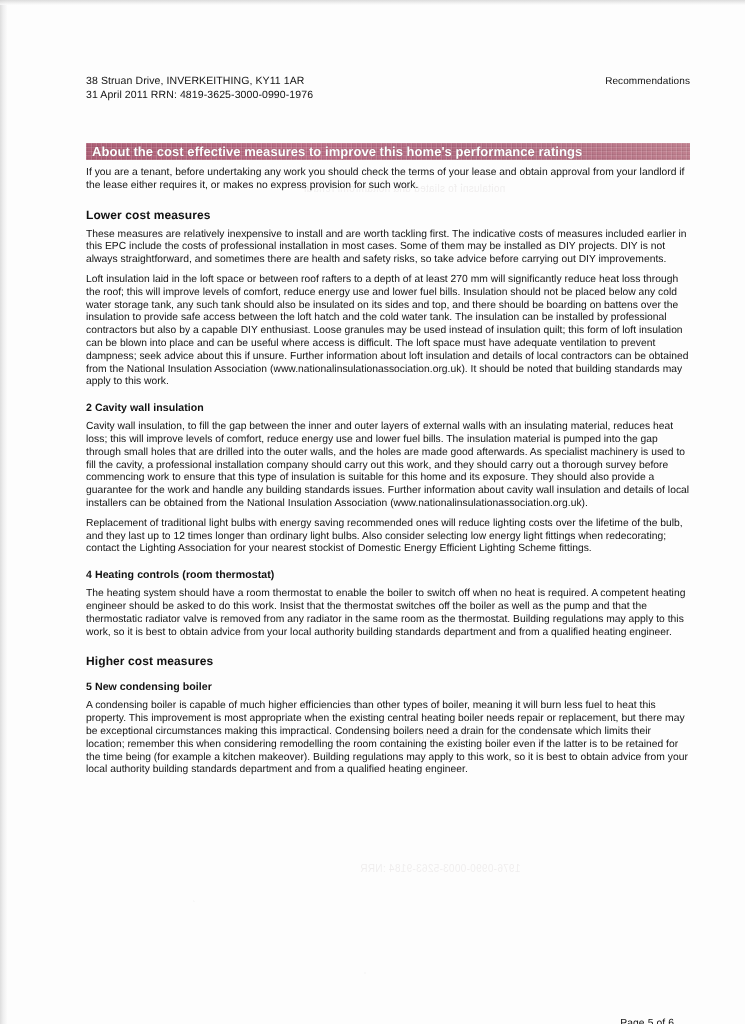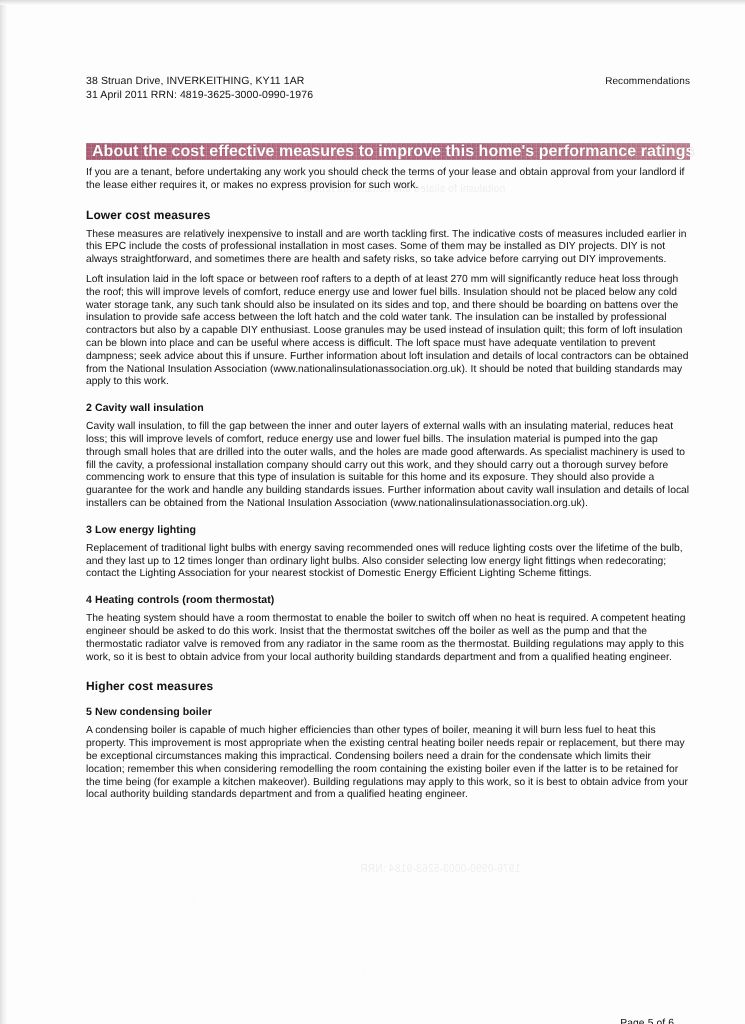--- a/index.html
+++ b/index.html
@@ -86,21 +86,21 @@
       repeating-linear-gradient(90deg, rgba(255,255,255,.13) 0 1px, rgba(0,0,0,.05) 1px 2px, transparent 2px 5px),
       repeating-linear-gradient(0deg, rgba(255,255,255,.10) 0 1px, rgba(0,0,0,.06) 1px 2px, transparent 2px 4px),
       linear-gradient(100deg, #ad5f76 0%, #bd7088 38%, #b16a81 62%, #c0808f 100%);
     display: flex;
     align-items: center;
     padding: 0 6px;
     box-sizing: border-box;
   }
   .section-banner .banner-text {
     color: #ffffff;
-    font-size: 16px;
+    font-size: 13px;
     font-weight: bold;
     letter-spacing: .05px;
     text-shadow: 0 0 1px rgba(0,0,0,.35);
     white-space: nowrap;
   }
 
   
   p.body {
     margin: 7px 0 0 0;
     font-size: 10.3px;
@@ -180,21 +180,20 @@
     <p class="body intro-para">If you are a tenant, before undertaking any work you should check the terms of your lease and obtain approval from your landlord if the lease either requires it, or makes no express provision for such work.</p>
 
     <h2 class="section-title">Lower cost measures</h2>
     <p class="body">These measures are relatively inexpensive to install and are worth tackling first. The indicative costs of measures included earlier in this EPC include the costs of professional installation in most cases. Some of them may be installed as DIY projects. DIY is not always straightforward, and sometimes there are health and safety risks, so take advice before carrying out DIY improvements.</p>
 
     <p class="body">Loft insulation laid in the loft space or between roof rafters to a depth of at least 270 mm will significantly reduce heat loss through the roof; this will improve levels of comfort, reduce energy use and lower fuel bills. Insulation should not be placed below any cold water storage tank, any such tank should also be insulated on its sides and top, and there should be boarding on battens over the insulation to provide safe access between the loft hatch and the cold water tank. The insulation can be installed by professional contractors but also by a capable DIY enthusiast. Loose granules may be used instead of insulation quilt; this form of loft insulation can be blown into place and can be useful where access is difficult. The loft space must have adequate ventilation to prevent dampness; seek advice about this if unsure. Further information about loft insulation and details of local contractors can be obtained from the National Insulation Association (www.nationalinsulationassociation.org.uk). It should be noted that building standards may apply to this work.</p>
 
     <h3 class="measure-title">2 Cavity wall insulation</h3>
     <p class="body">Cavity wall insulation, to fill the gap between the inner and outer layers of external walls with an insulating material, reduces heat loss; this will improve levels of comfort, reduce energy use and lower fuel bills. The insulation material is pumped into the gap through small holes that are drilled into the outer walls, and the holes are made good afterwards. As specialist machinery is used to fill the cavity, a professional installation company should carry out this work, and they should carry out a thorough survey before commencing work to ensure that this type of insulation is suitable for this home and its exposure. They should also provide a guarantee for the work and handle any building standards issues. Further information about cavity wall insulation and details of local installers can be obtained from the National Insulation Association (www.nationalinsulationassociation.org.uk).</p>
 
-    <h3 class="measure-title">3 Low energy lighting</h3>
     <p class="body">Replacement of traditional light bulbs with energy saving recommended ones will reduce lighting costs over the lifetime of the bulb, and they last up to 12 times longer than ordinary light bulbs. Also consider selecting low energy light fittings when redecorating; contact the Lighting Association for your nearest stockist of Domestic Energy Efficient Lighting Scheme fittings.</p>
 
     <h3 class="measure-title">4 Heating controls (room thermostat)</h3>
     <p class="body">The heating system should have a room thermostat to enable the boiler to switch off when no heat is required. A competent heating engineer should be asked to do this work. Insist that the thermostat switches off the boiler as well as the pump and that the thermostatic radiator valve is removed from any radiator in the same room as the thermostat. Building regulations may apply to this work, so it is best to obtain advice from your local authority building standards department and from a qualified heating engineer.</p>
 
     <h2 class="section-title">Higher cost measures</h2>
 
     <h3 class="measure-title">5 New condensing boiler</h3>
     <p class="body">A condensing boiler is capable of much higher efficiencies than other types of boiler, meaning it will burn less fuel to heat this property. This improvement is most appropriate when the existing central heating boiler needs repair or replacement, but there may be exceptional circumstances making this impractical. Condensing boilers need a drain for the condensate which limits their location; remember this when considering remodelling the room containing the existing boiler even if the latter is to be retained for the time being (for example a kitchen makeover). Building regulations may apply to this work, so it is best to obtain advice from your local authority building standards department and from a qualified heating engineer.</p>
 

